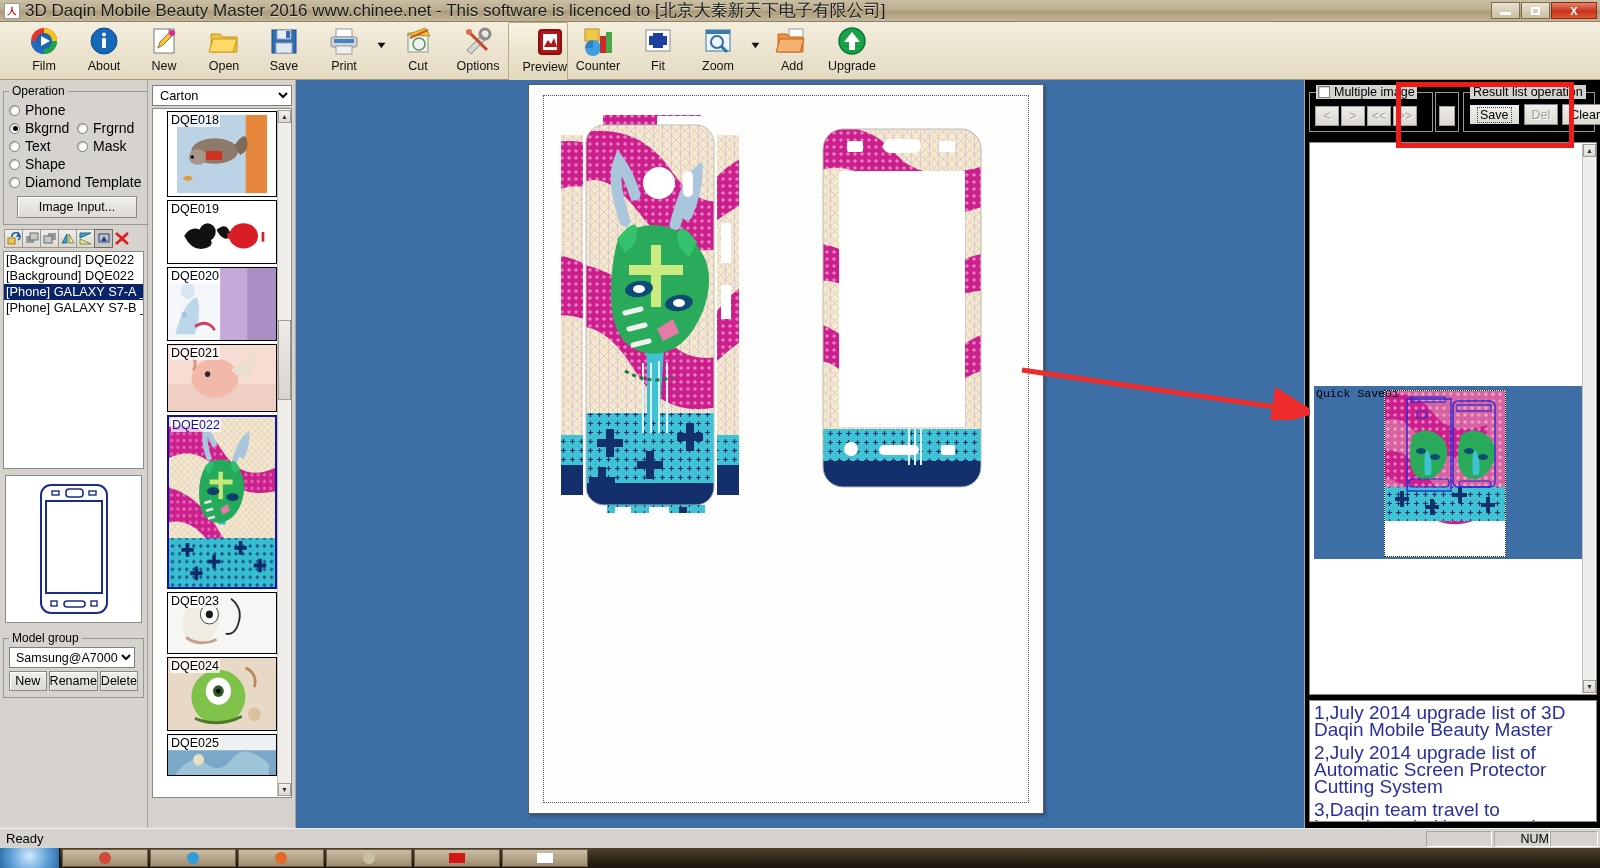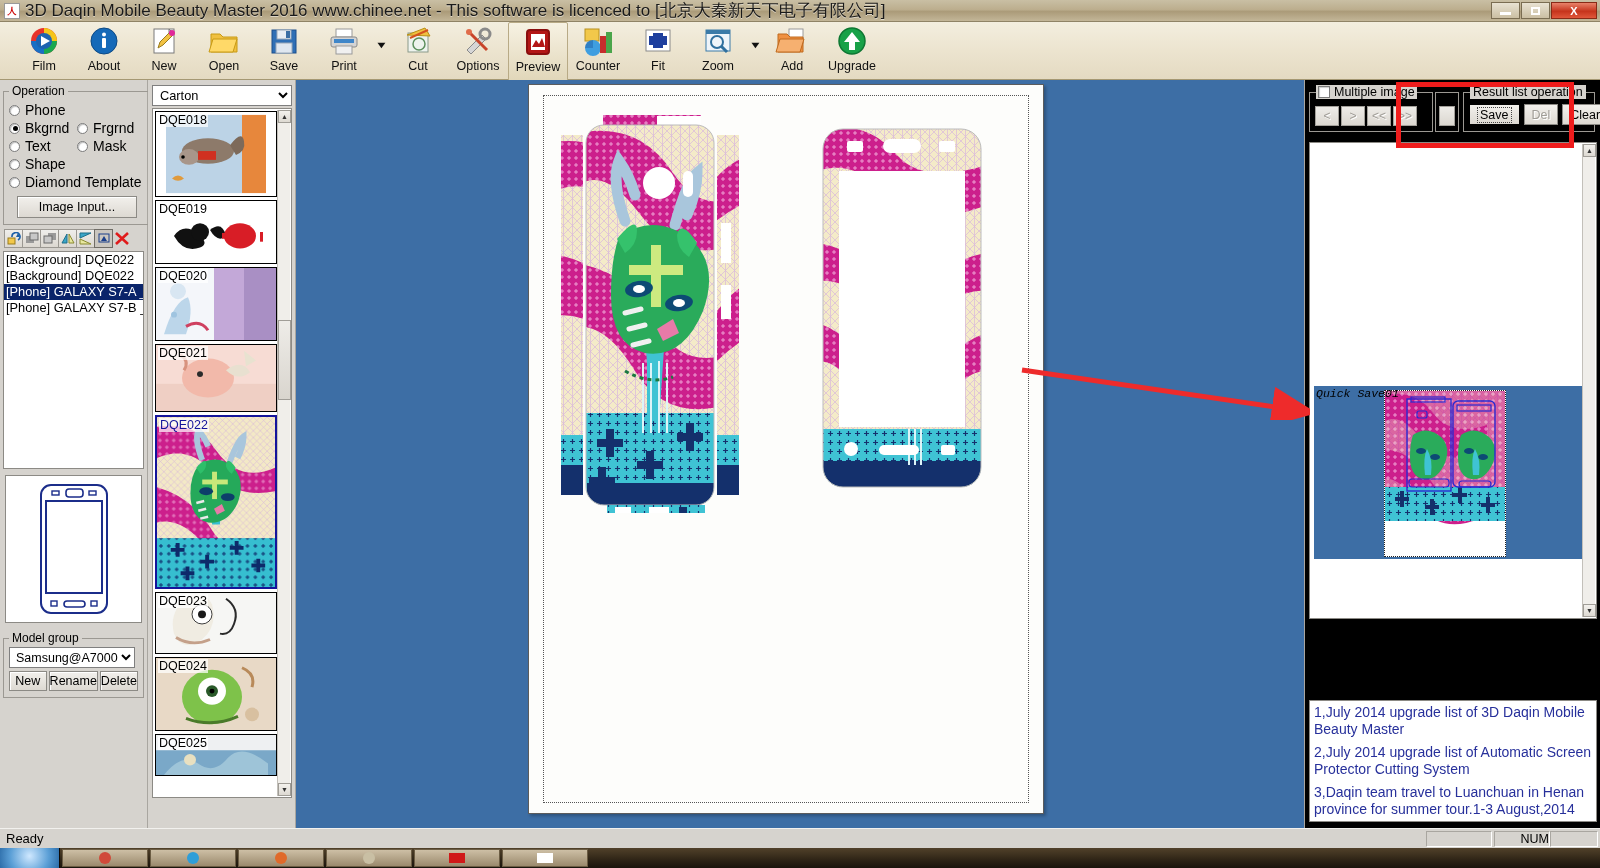--- a/index.html
+++ b/index.html
@@ -54,20 +54,21 @@
   }
   .tb-item {
     width: 60px; height: 67px; display: flex; flex-direction: column;
     align-items: center; justify-content: flex-start; padding-top: 4px;
     cursor: default; position: relative;
   }
   .tb-item.sel {
     background: linear-gradient(to bottom,#f7f2e3,#ded3b4);
     border: 1px solid #b8aa86;
     border-radius: 2px;
+    align-items: flex-end;
   }
   .tb-ico { width: 34px; height: 32px; position: relative; }
   .tb-label { font-size: 12.5px; color: #111; margin-top: 1px; }
   .tb-arrow {
     width: 14px; height: 56px; display:flex; align-items:center; justify-content:center;
     font-size: 9px; color:#111;
   }
   .tb-arrow span { transform: scaleX(1.5); display:block; margin-top:-10px;}
 
   
@@ -151,21 +152,21 @@
     width: 140px; height: 21px; margin: 5px 0 0 4px; font-size: 12.8px;
     border: 1px solid #7f7f7f; background: #fff; color: #000;
     font-family: "Liberation Sans", sans-serif; padding-left: 3px;
   }
   .thumb-scrollarea {
     position: absolute; left: 4px; top: 28px; width: 140px; height: 690px;
     background: #fff; border: 1px solid #8c8a85; overflow: hidden;
   }
   .thumb-inner { position: absolute; left: 0; top: 0; width: 126px; }
   .thumb-card {
-    border: 1px solid #000; margin: 2px 2px 3px 2px; background: #fff;
+    border: 1px solid #000; margin: 2px 2px 3px 14px; background: #fff;
     position: relative; overflow: hidden;
   }
   .thumb-card.sel { border: 2px solid #14149b; }
   .thumb-name {
     position: absolute; left: 2px; top: 1px; font-size: 12.5px; color: #000;
     z-index: 3; background: rgba(255,255,255,.72); padding: 0 1px; line-height: 14px;
   }
   .thumb-card.sel .thumb-name { color: #14149b; }
   .thumb-art { width: 100%; height: 100%; display:block; }
   .thumb-scrollbar {
@@ -239,22 +240,22 @@
     height: 21px; font-size: 12.5px; padding: 0 7px;
     background: linear-gradient(to bottom,#f2f0ec,#ddd9d2);
     border: 1px solid #8c8a85; color:#000;
     display:flex;align-items:center;justify-content:center;
   }
   .res-btn.focused { border: 1px solid #000; }
   .res-btn.focused span { border: 1px dotted #444; padding: 0 2px; }
   .res-btn.dis { color:#a09d97; text-shadow: 1px 1px 0 #fff; }
 
   .result-list {
-    position: absolute; left: 4px; top: 62px; width: 288px; height: 477px;
-    background: #fff; border: 1px solid #8c8a85; overflow: hidden; font-style: italic;
+    position: absolute; left: 4px; top: 62px; width: 288px; height: 553px;
+    background: #fff; border: 1px solid #8c8a85; overflow: hidden;
   }
   .result-item {
     position: absolute; background: #3d6ea5; border: 1px solid #fff;
   }
   .result-label {
     position: absolute; left: 2px; top: 1px; font-size: 11.5px; color: #000;
     font-family: "Liberation Mono", monospace; z-index: 4;
   }
   .result-thumb {
     position: absolute; background: #fff; border: 1px dotted #222;
@@ -263,21 +264,21 @@
     position: absolute; right: 1px; top: 1px; width: 13px; bottom: 1px;
     background: #f0eeea; border-left: 1px solid #c3c0ba;
   }
 
   .news-box {
     position: absolute; left: 4px; bottom: 6px; width: 288px; height: 122px;
     background: #fff; border: 1px solid #8c8a85; overflow: hidden;
     padding: 3px 4px;
   }
   .news-item {
-    font-size: 14px; color: #27309b; line-height: 17px; margin-bottom: 6px;
+    font-size: 19px; color: #27309b; line-height: 17px; margin-bottom: 6px;
   }
 
   .red-box {
     position: absolute; border: 5px solid #ef1c1c; pointer-events: none; z-index: 50;
   }
 
   
   .statusbar {
     position: absolute; left: 0; top: 828px; width: 1600px; height: 20px;
     background: #d6d3ce; border-top: 1px solid #f2f1ee;

